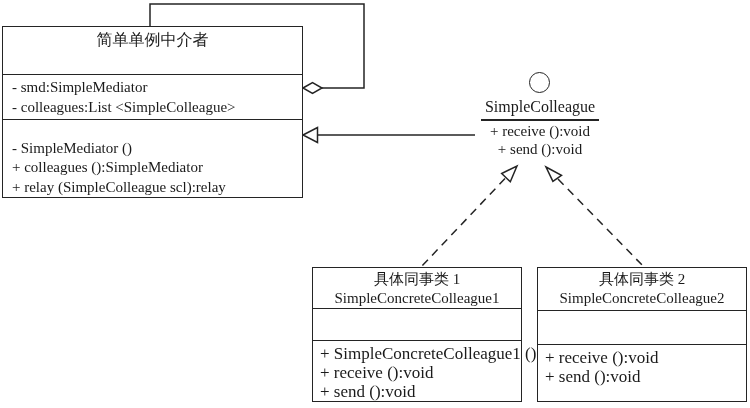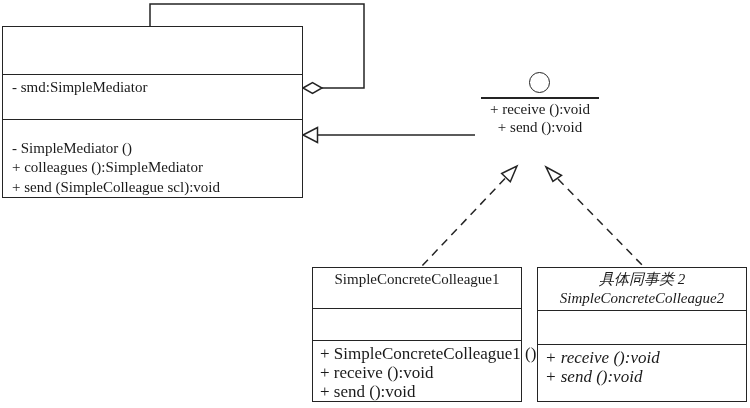--- a/index.html
+++ b/index.html
@@ -17,21 +17,21 @@
   }
   .compartment{box-sizing:border-box;white-space:nowrap;}
   .compartment.cb{border-top:1.6px solid #242424;}
   .ctitle{text-align:center;}
   .mediator{left:2px;top:26px;width:301px;height:172px;}
   .mediator .ctitle{height:47px;padding-top:2px;font-size:16px;line-height:21px;}
   .mediator .cattrs{height:45px;padding:2px 0 0 9px;font-size:15px;line-height:20px;}
   .mediator .cmeths{flex:1;padding:19px 0 0 9px;font-size:15px;line-height:19.5px;}
   .concrete{top:267px;width:210px;height:135px;}
   .c1{left:312px;}
-  .c2{left:537px;font-style:italic;}
+  .c2{left:537px;}
   .concrete .ctitle{height:42px;padding-top:2px;font-size:15px;line-height:19px;}
   .concrete .cattrs{height:34px;}
   .concrete .cmeths{flex:1;padding:3px 0 0 7px;font-size:17px;line-height:19px;}
   .iface-circle{
     position:absolute;left:529px;top:72px;width:21px;height:21px;box-sizing:border-box;
     border:1.9px solid #242424;border-radius:50%;background:#ffffff;
   }
   .iface{position:absolute;left:440px;top:96px;width:200px;text-align:center;white-space:nowrap;}
   .iface-name{font-size:16px;line-height:22px;}
   .iface-rule{width:118px;height:2px;background:#242424;margin:1px auto 2px auto;}
@@ -52,40 +52,44 @@
 
     <line class="ln dash" x1="505" y1="178.5" x2="422" y2="266"></line>
     <polygon class="hollow" points="517,166 510.3,181.7 501.7,173.5"></polygon>
 
     <line class="ln dash" x1="558" y1="179" x2="643" y2="266"></line>
     <polygon class="hollow" points="546,167 561.5,175.4 552.9,181.4"></polygon>
   </svg>
 
   <div class="classbox mediator">
     <div class="compartment ctitle">
+      <div>简单单例中介者</div>
     </div>
     <div class="compartment cattrs cb">
       <div>- smd:SimpleMediator</div>
+      <div>- colleagues:List &lt;SimpleColleague&gt;</div>
     </div>
     <div class="compartment cmeths cb">
       <div>- SimpleMediator ()</div>
       <div>+ colleagues ():SimpleMediator</div>
-      <div>+ send (SimpleColleague scl):void</div>
+      <div>+ relay (SimpleColleague scl):relay</div>
     </div>
   </div>
 
   <div class="iface-circle"></div>
   <div class="iface">
+    <div class="iface-name">SimpleColleague</div>
     <div class="iface-rule"></div>
     <div class="iface-m">+ receive ():void</div>
     <div class="iface-m">+ send ():void</div>
   </div>
 
   <div class="classbox concrete c1">
     <div class="compartment ctitle">
+      <div>具体同事类 1</div>
       <div>SimpleConcreteColleague1</div>
     </div>
     <div class="compartment cattrs cb"></div>
     <div class="compartment cmeths cb">
       <div>+ SimpleConcreteColleague1 ()</div>
       <div>+ receive ():void</div>
       <div>+ send ():void</div>
     </div>
   </div>
 

